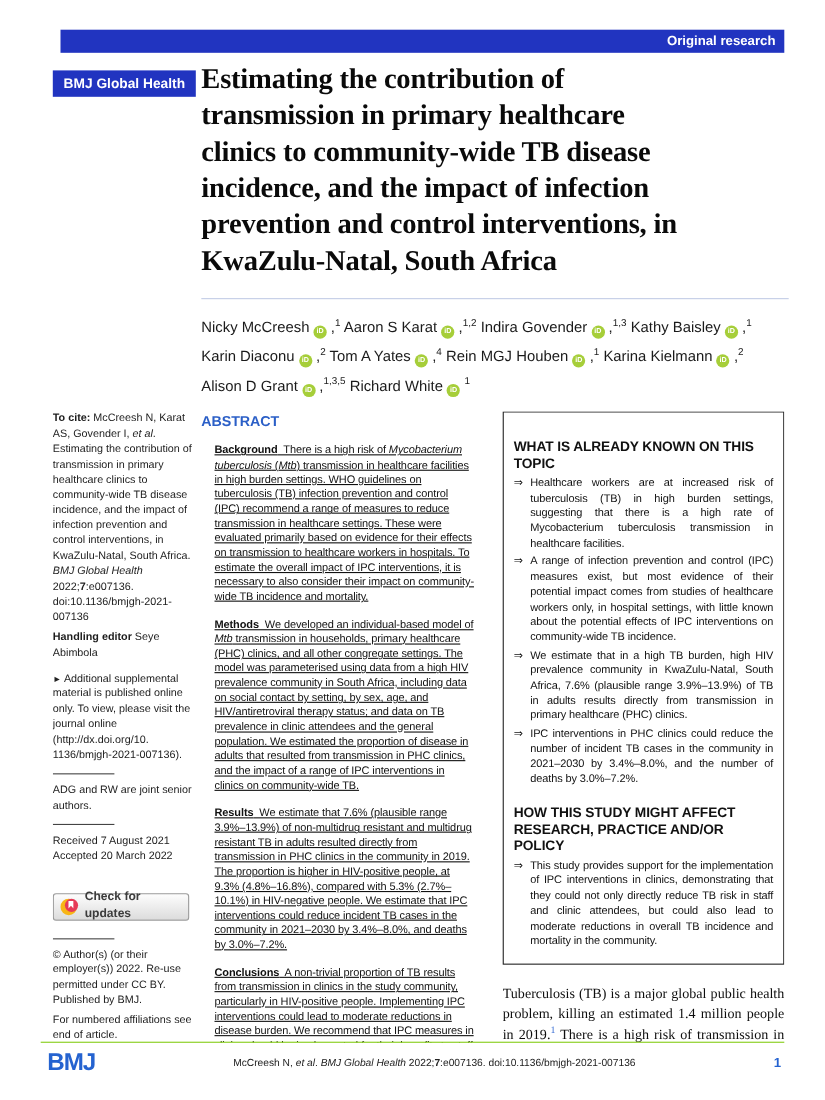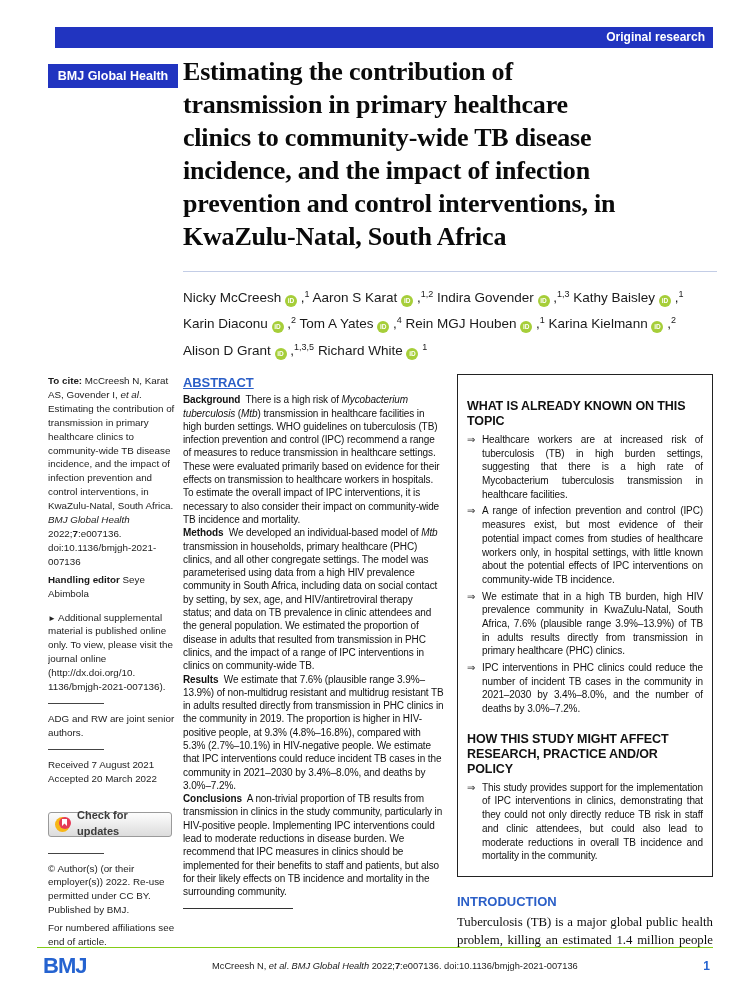--- a/index.html
+++ b/index.html
@@ -43,22 +43,22 @@
   .tri{font-size:8px;color:#222;}
   .check-btn{margin:26px 0 16px;display:flex;align-items:center;gap:7px;width:124px;height:25px;
              border:1px solid #9a9a9a;border-radius:3px;background:linear-gradient(#fdfdfd,#dcdcdc);
              font-size:11px;font-weight:bold;color:#3c3c3c;padding:0 6px;cursor:pointer;}
   .cross-outer{width:15px;height:15px;border-radius:50%;background:#f7b617;position:relative;flex:0 0 15px;}
   .cross-inner{position:absolute;right:-1px;top:0;width:12.5px;height:12.5px;border-radius:50%;background:#e63a57;}
   .bookmark{position:absolute;left:3.5px;top:2.5px;width:5px;height:7px;background:#fff;
             clip-path:polygon(0 0,100% 0,100% 100%,50% 62%,0 100%);}
 
   
-  .abs-heading{color:var(--hblue);font-size:13px;font-weight:bold;margin:0 0 2px;text-decoration:underline;}
-  .col-abs p{margin:0;}
+  .abs-heading{color:var(--hblue);font-size:13px;font-weight:bold;margin:0 0 2px;}
+  .col-abs p{margin:12px;text-decoration:underline;}
   .abs-end{width:110px;border-top:1px solid #333;margin-top:9px;}
 
   
   .kp-box{border:1.5px solid #222;padding:8px 9px 10px;margin-bottom:17px;}
   .kp-h{font-size:12.5px;font-weight:bold;margin:9px 0 4px;letter-spacing:-0.1px;line-height:1.2;}
   .kp-box > div > .kp-h:first-child{margin-top:16px;}
   .kp-b{display:flex;font-size:10px;line-height:1.37;text-align:justify;margin:0 0 3px;letter-spacing:-0.1px;}
   .kp-b .arrow{flex:0 0 15px;font-size:10px;}
 
   
@@ -164,21 +164,20 @@
         </div>
         <div>
           <div class="kp-h">HOW THIS STUDY MIGHT AFFECT RESEARCH, PRACTICE AND/OR POLICY</div>
           <div class="kp-b">
             <span class="arrow">⇒</span>
             <span>This study provides support for the implementation of IPC interventions in clinics, demonstrating that they could not only directly reduce TB risk in staff and clinic attendees, but could also lead to moderate reductions in overall TB incidence and mortality in the community.</span>
           </div>
         </div>
       </div>
     <div class="intro">
-      <div class="intro-h">INTRODUCTION</div>
       <p>Tuberculosis (TB) is a major global public health problem, killing an estimated 1.4 million people in 2019.<sup>1</sup> There is a high risk of transmission in healthcare facilities in</p>
     </div>
   </div>
 </div>
 
 <div class="footer">
   <div class="footer-row">
     <span class="bmj-logo">BMJ</span>
     <span class="cite-line">McCreesh N, <i>et al</i>. <i>BMJ Global Health</i> 2022;<b>7</b>:e007136. doi:10.1136/bmjgh-2021-007136</span>
     <span class="pageno">1</span>

